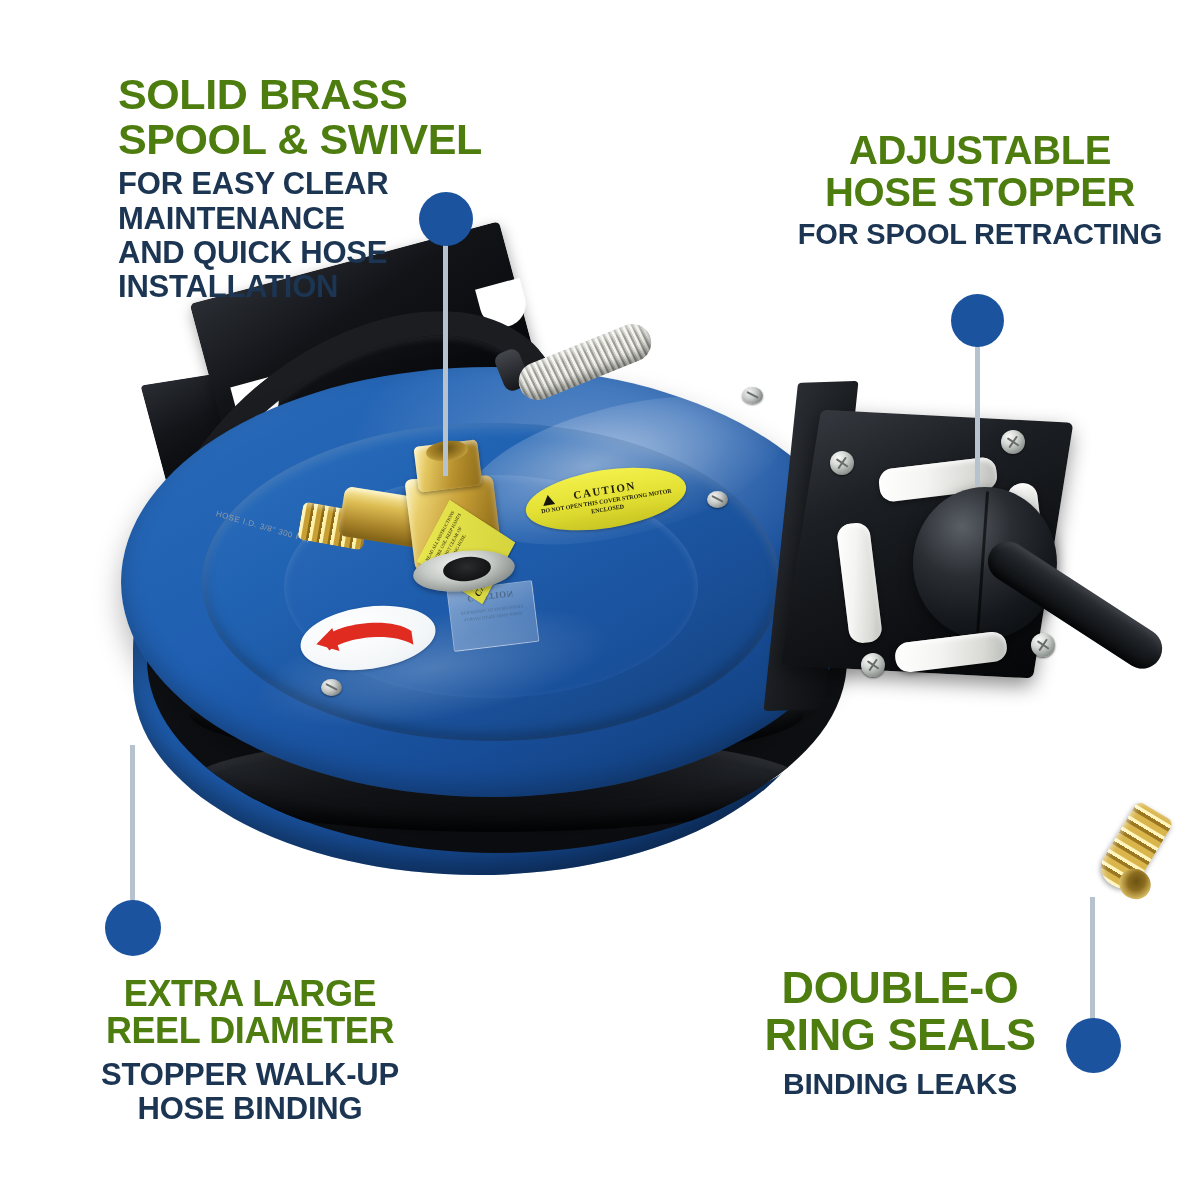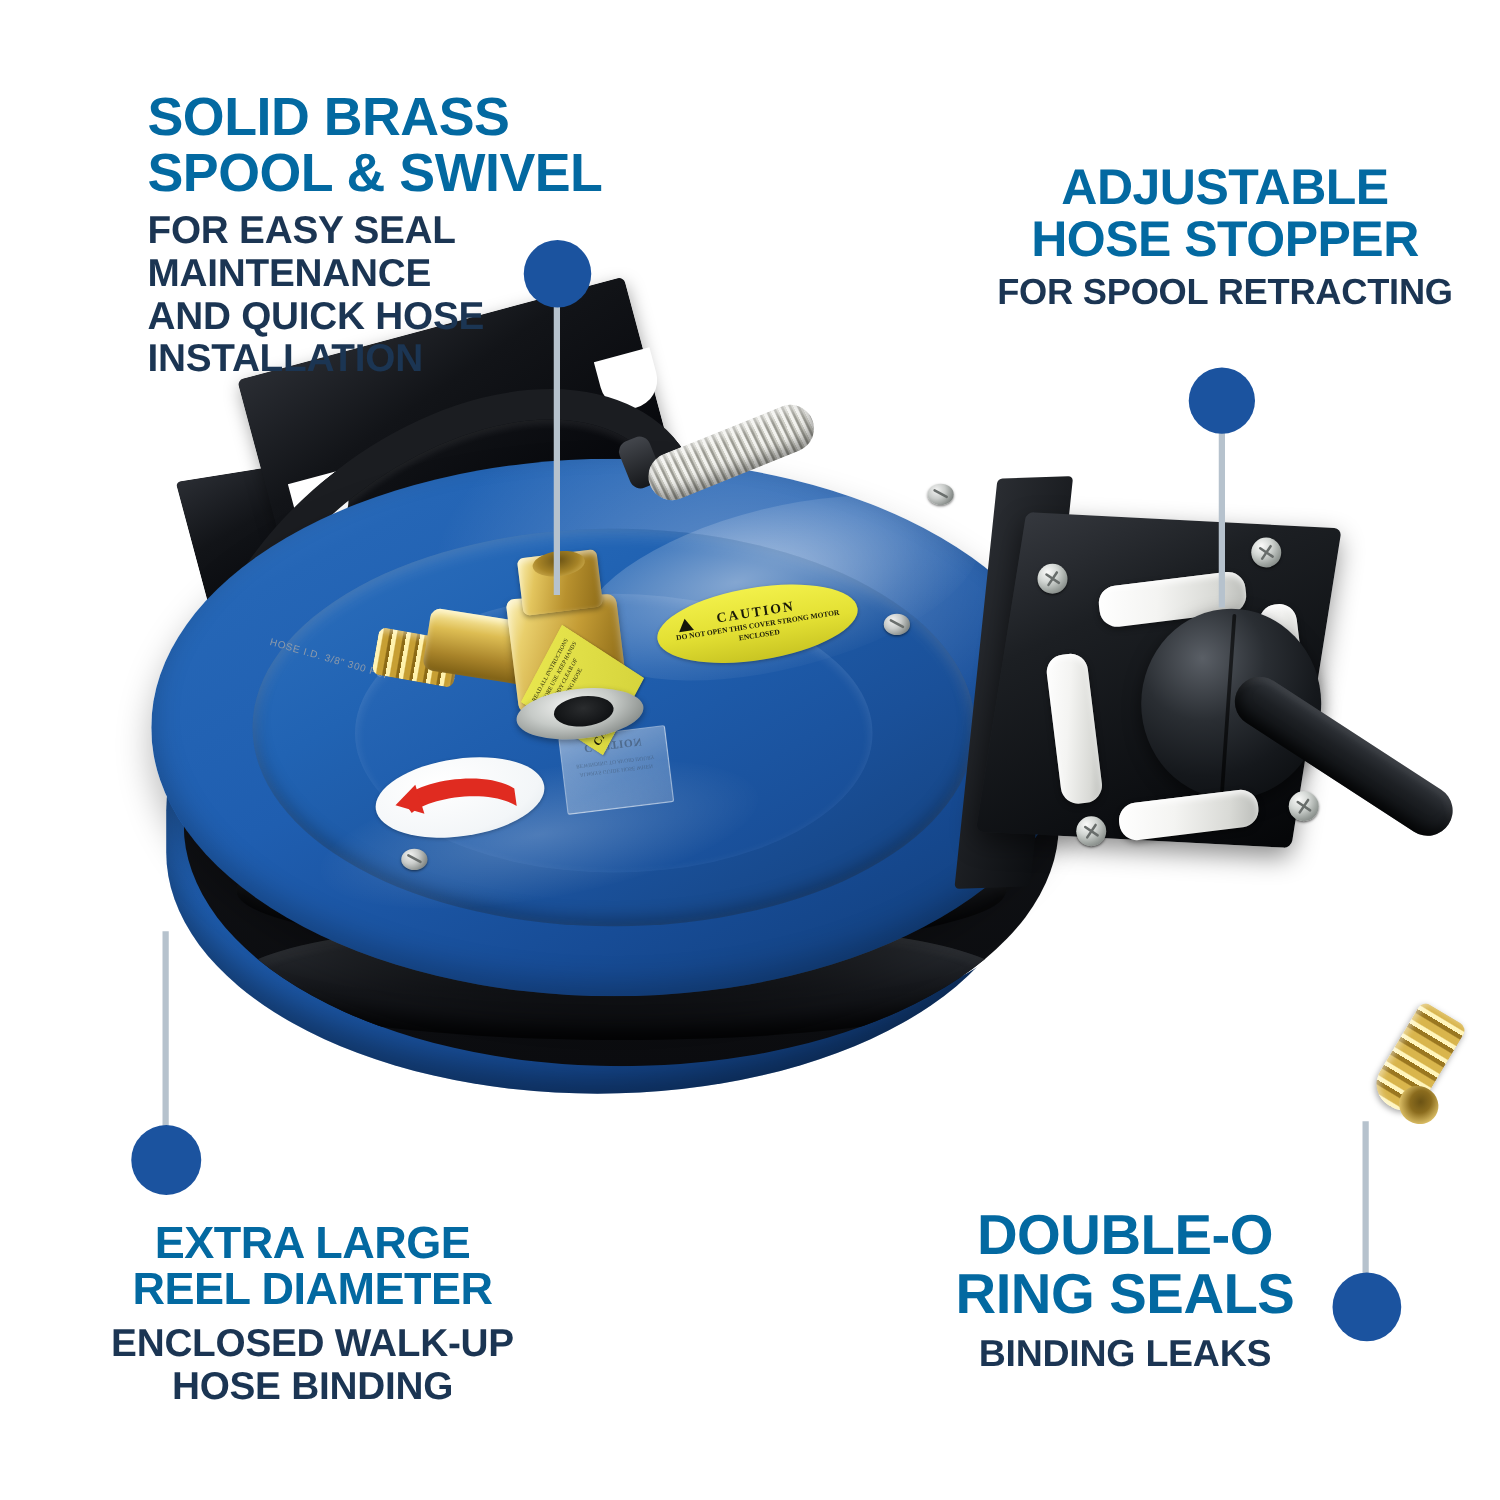--- a/index.html
+++ b/index.html
@@ -15,21 +15,21 @@
     position: relative;
     width: 1200px; height: 1200px;
     background: #ffffff;
     overflow: hidden;
   }
 
   
   .callout { position: absolute; }
   .callout .headline {
     font-weight: 700;
-    color: #0369a1;
+    color: #4d7c0f;
     letter-spacing: -0.4px;
     line-height: 1.04;
     margin: 0;
     white-space: pre-line;
   }
   .callout .sub {
     font-weight: 700;
     color: #1B3553;
     letter-spacing: -0.2px;
     line-height: 1.10;
@@ -629,36 +629,36 @@
   <div class="leader-line" id="line-seals"></div>
 
   <div class="marker-dot" id="dot-spool"></div>
   <div class="marker-dot" id="dot-stopper"></div>
   <div class="marker-dot" id="dot-diameter"></div>
   <div class="marker-dot" id="dot-seals"></div>
 
   <div class="callout" id="callout-spool">
     <h2 class="headline">SOLID BRASS
 SPOOL &amp; SWIVEL</h2>
-    <p class="sub">FOR EASY SEAL
+    <p class="sub">FOR EASY CLEAR
 MAINTENANCE
 AND QUICK HOSE
 INSTALLATION</p>
   </div>
 
   <div class="callout" id="callout-stopper">
     <h2 class="headline">ADJUSTABLE
 HOSE STOPPER</h2>
     <p class="sub">FOR SPOOL RETRACTING</p>
   </div>
 
   <div class="callout" id="callout-diameter">
     <h2 class="headline">EXTRA LARGE
 REEL DIAMETER</h2>
-    <p class="sub">ENCLOSED WALK-UP
+    <p class="sub">STOPPER WALK-UP
 HOSE BINDING</p>
   </div>
 
   <div class="callout" id="callout-seals">
     <h2 class="headline">DOUBLE-O
 RING SEALS</h2>
     <p class="sub">BINDING LEAKS</p>
   </div>
 
 </div>

